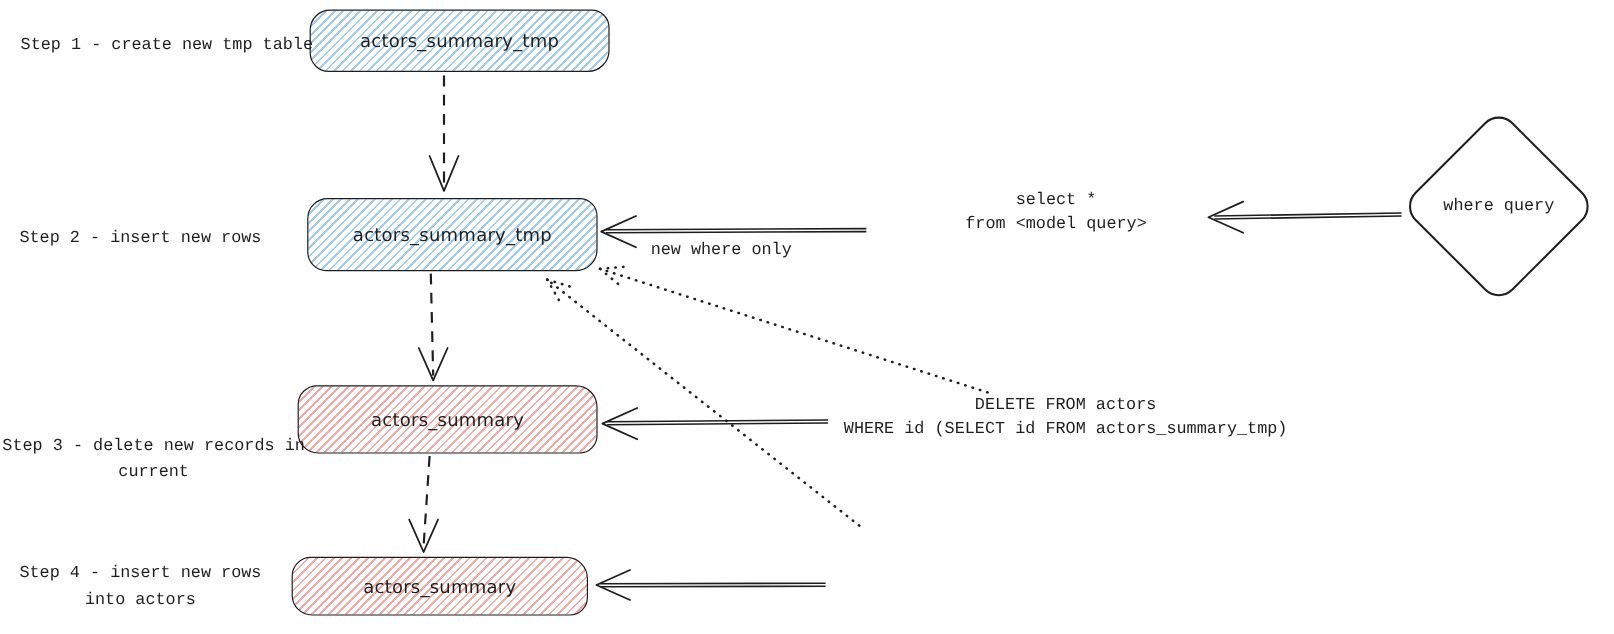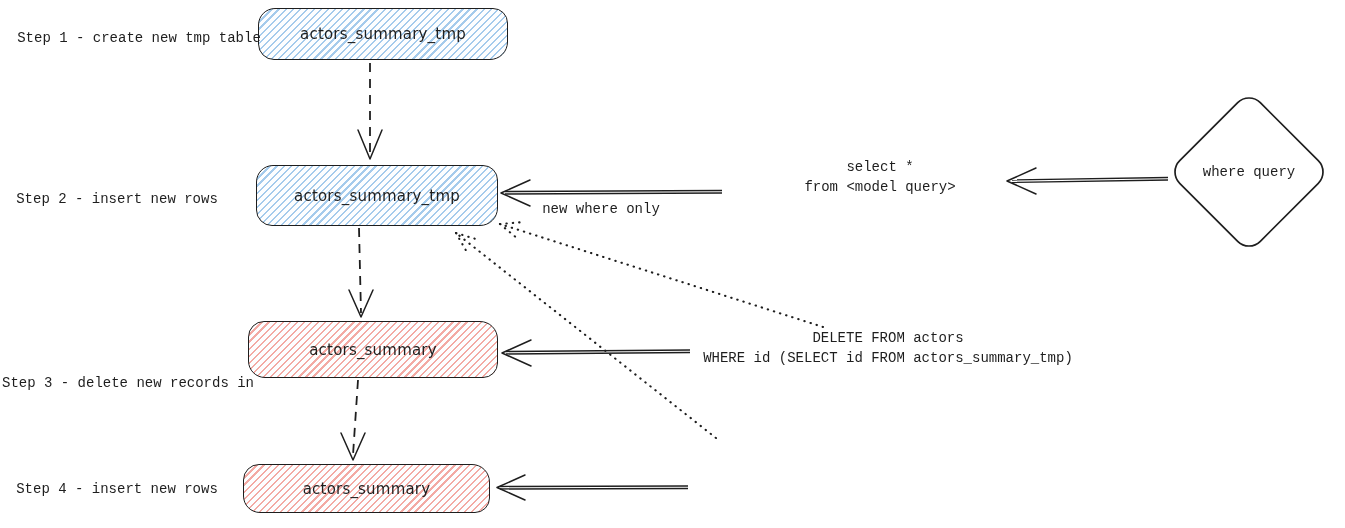--- a/index.html
+++ b/index.html
@@ -148,24 +148,26 @@
   <div class="txt step" style="left:139px; top:38px;">
     <div>Step 1 - create new tmp table</div>
   </div>
 
   <div class="txt step" style="left:117px; top:199px;">
     <div>Step 2 - insert new rows</div>
   </div>
 
   <div class="txt step" style="left:128px; top:353px;margin-top:30px;">
     <div>Step 3 - delete new records in</div>
+    <div>current</div>
   </div>
 
   <div class="txt step" style="left:117px; top:489px;">
     <div>Step 4 - insert new rows</div>
+    <div>into actors</div>
   </div>
 
   <div class="txt" style="left:880px; top:177px;">
     <div>select *</div>
     <div>from &lt;model query&gt;</div>
   </div>
 
   <div class="txt" style="left:601px; top:209px;">new where only</div>
 
   <div class="txt" style="left:888px; top:348px;">

